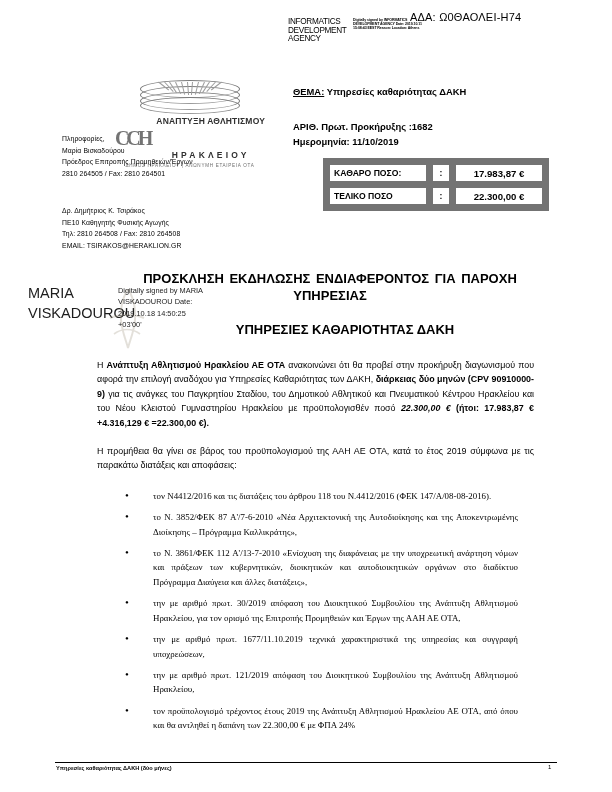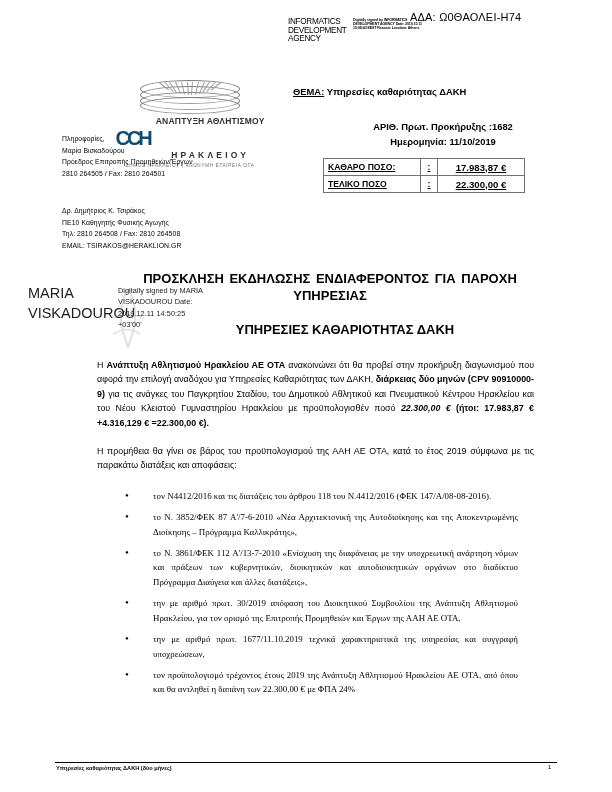--- a/index.html
+++ b/index.html
@@ -78,22 +78,22 @@
     top: 2px; left: 18px;
     width: 64px; height: 13px;
     display: flex; justify-content: space-between;
   }
   .logo-ribs i { display:block; width:1px; height:100%; background:#9d9d9d; transform-origin: top center; }
   .logo-row { display:flex; align-items:center; justify-content:center; gap:6px; margin-top:3px; }
   .logo-mark {
     font-weight: bold;
     font-size: 20px;
     letter-spacing: -3px;
-    color: #0c4a6e;
-    font-family: Liberation Sans, sans-serif;
+    color: #737373;
+    font-family: Liberation Serif, serif;
   }
   .logo-text1 { font-size: 8.5px; font-weight: bold; letter-spacing: 0.2px; color:#303030; }
   .logo-text2 { font-size: 8.5px; font-weight: bold; letter-spacing: 3.2px; color:#303030;margin-top:24px; }
   .logo-sub { font-size: 4.6px; letter-spacing: 0.7px; color: #6e6e6e; margin-top: 2.5px; }
 
   
   .contact {
     position: absolute;
     left: 62px;
     font-size: 6.8px;
@@ -111,40 +111,39 @@
     font-size: 9.4px;
     font-weight: bold;
     white-space: nowrap;
   }
   .subject .lbl { text-decoration: underline; }
   .proto {
     position: absolute;
     top: 119px;
     left: 293px;
     width: 300px;
-    text-align: center;
+    text-align: left;
     font-size: 9.4px;
     font-weight: bold;
     line-height: 15px;
   }
 
   
   .amounts {
     position: absolute;
     top: 158px;
     left: 323px;
     border-collapse: collapse;
     font-size: 8.6px;
     font-weight: bold;
   }
   .amounts td {
-    border: 1px solid #737373;
+    border: 7px solid #737373;
     padding: 2px 4px;
     height: 12px;
-    text-decoration: underline;
   }
   .amounts td.c-label { width: 88px; }
   .amounts td.c-colon { width: 8px; text-align: center; }
   .amounts td.c-value { width: 78px; text-align: center; font-size: 9.6px; }
 
   
   .sig-name {
     position: absolute;
     top: 283px;
     left: 28px;
@@ -333,36 +332,37 @@
       </tr>
     </tbody>
   </table>
 
   <div class="sig-name">MARIA VISKADOUROU</div>
   <svg class="sig-glyph" viewBox="0 0 46 62">
     <path d="M23 2 C18 12 16 22 17 32 C18 44 22 52 24 60 C26 52 30 44 31 32 C32 22 30 12 25 2 Z" fill="none" stroke="#b0a898" stroke-width="2"></path>
     <path d="M6 30 C14 26 32 26 40 30" fill="none" stroke="#b0a898" stroke-width="2"></path>
     <path d="M10 46 C18 40 28 40 36 46" fill="none" stroke="#b0a898" stroke-width="1.6"></path>
   </svg>
-  <div class="sig-meta">Digitally signed by MARIA VISKADOUROU Date: 2019.12.11 14:50:25 +03'00'</div>
+  <div class="sig-meta">Digitally signed by MARIA VISKADOUROU Date: 2019.10.18 14:50:25 +03'00'</div>
 
   <div class="main-title">ΠΡΟΣΚΛΗΣΗ  ΕΚΔΗΛΩΣΗΣ ΕΝΔΙΑΦΕΡΟΝΤΟΣ  ΓΙΑ ΠΑΡΟΧΗ ΥΠΗΡΕΣΙΑΣ</div>
   <div class="sub-title">ΥΠΗΡΕΣΙΕΣ ΚΑΘΑΡΙΟΤΗΤΑΣ ΔΑΚΗ</div>
 
   <div class="body-area">
     <p class="para p1"><span>Η </span><span class="b">Ανάπτυξη Αθλητισμού Ηρακλείου ΑΕ ΟΤΑ</span><span> ανακοινώνει ότι θα προβεί στην προκήρυξη </span><span>διαγωνισμού που αφορά την επιλογή αναδόχου για Υπηρεσίες Καθαριότητας των ΔΑΚΗ, </span><span class="b">διάρκειας δύο μηνών (CPV 90910000-9)</span><span> για τις ανάγκες του Παγκρητίου Σταδίου, του Δημοτικού Αθλητικού και Πνευματικού Κέντρου Ηρακλείου και του Νέου Κλειστού Γυμναστηρίου Ηρακλείου  με  προϋπολογισθέν ποσό </span><span class="bi">22.300,00 €</span><span class="b"> (ήτοι:  17.983,87 € +4.316,129 € =22.300,00 €).</span></p>
 
     <p class="para p2">Η προμήθεια θα γίνει  σε βάρος του προϋπολογισμού της ΑΑΗ ΑΕ ΟΤΑ, κατά το έτος 2019 σύμφωνα με τις παρακάτω διατάξεις και αποφάσεις:</p>
 
     <ul class="clauses">
       <li>τον  Ν4412/2016  και τις διατάξεις του άρθρου 118  του  Ν.4412/2016  (ΦΕΚ 147/Α/08-08-2016).</li>
       <li>το Ν. 3852/ΦΕΚ 87 Α'/7-6-2010 «Νέα Αρχιτεκτονική της Αυτοδιοίκησης και της Αποκεντρωμένης Διοίκησης – Πρόγραμμα Καλλικράτης»,</li>
       <li>το Ν. 3861/ΦΕΚ 112 Α'/13-7-2010 «Ενίσχυση της διαφάνειας με την υποχρεωτική ανάρτηση νόμων και πράξεων των κυβερνητικών, διοικητικών και αυτοδιοικητικών οργάνων στο διαδίκτυο Πρόγραμμα Διαύγεια και άλλες διατάξεις»,</li>
       <li>την με αριθμό πρωτ. 30/2019 απόφαση του Διοικητικού Συμβουλίου της Ανάπτυξη Αθλητισμού Ηρακλείου, για τον ορισμό της Επιτροπής Προμηθειών και Έργων της ΑΑΗ ΑΕ ΟΤΑ,</li>
       <li>την με αριθμό πρωτ. 1677/11.10.2019 τεχνικά χαρακτηριστικά της υπηρεσίας και συγγραφή υποχρεώσεων,</li>
+      <li>την με αριθμό πρωτ. 121/2019   απόφαση του Διοικητικού Συμβουλίου της Ανάπτυξη Αθλητισμού Ηρακλείου,</li>
       <li>τον προϋπολογισμό τρέχοντος έτους 2019 της Ανάπτυξη Αθλητισμού Ηρακλείου ΑΕ ΟΤΑ, από όπου και θα αντληθεί η δαπάνη των 22.300,00 €  με ΦΠΑ 24%</li>
     </ul>
   </div>
 
   <div class="footer-rule"></div>
   <div class="footer-left">Υπηρεσίες καθαριότητας ΔΑΚΗ (δύο μήνες)</div>
   <div class="footer-right">1</div>
 
 </div>
 

